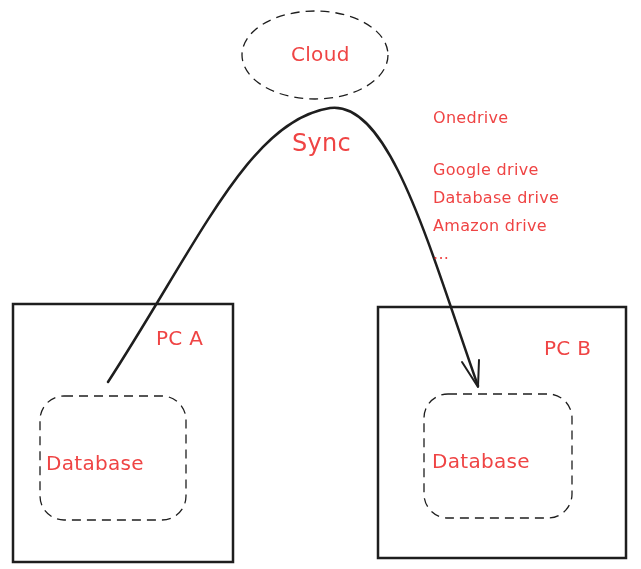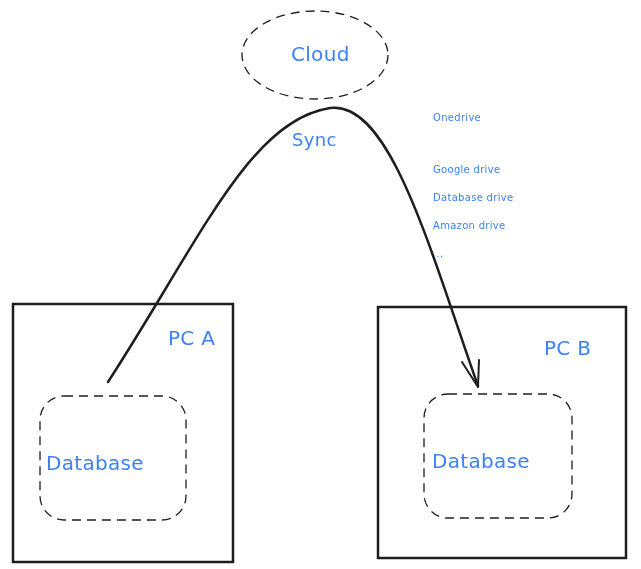--- a/index.html
+++ b/index.html
@@ -1,21 +1,21 @@
 <!DOCTYPE html>
 <html><head>
   <meta charset="utf-8">
   <style>
     html, body { margin: 0; padding: 0; background: #ffffff; }
     #canvas { position: relative; width: 641px; height: 569px; overflow: hidden; background: #ffffff; }
     svg { position: absolute; left: 0; top: 0; }
-    .lbl { position: absolute; font-family: "DejaVu Sans", sans-serif; color: #3b82f6; white-space: nowrap; letter-spacing: 0.3px; }
+    .lbl { position: absolute; font-family: "DejaVu Sans", sans-serif; color: #ef4444; white-space: nowrap; letter-spacing: 0.3px; }
     .big { font-size: 20px; }
-    .mid { font-size: 18px; }
-    .small { font-size: 10px; }
+    .mid { font-size: 24px; }
+    .small { font-size: 16px; }
     .providers { line-height: 28px; }
   </style>
 </head>
 <body>
 
 <div id="canvas">
   <svg width="641" height="569" viewBox="0 0 641 569">
 
     <ellipse cx="315" cy="55" rx="73" ry="44" fill="none" stroke="#1e1e1e" stroke-width="1.3" stroke-dasharray="9 6"></ellipse>
 
@@ -37,18 +37,18 @@
   <div class="lbl mid" style="left:292px; top:129px;">Sync</div>
 
   <div class="providers" style="position:absolute; left:433px; top:104px;">
     <div class="lbl small" style="position:relative;">Onedrive</div>
     <div class="lbl small" style="position:relative;margin-top:24px;">Google drive</div>
     <div class="lbl small" style="position:relative;">Database drive</div>
     <div class="lbl small" style="position:relative;">Amazon drive</div>
     <div class="lbl small" style="position:relative;">...</div>
   </div>
 
-  <div class="lbl big" style="left:156px; top:326px;margin-left:12px;">PC A</div>
+  <div class="lbl big" style="left:156px; top:326px;">PC A</div>
   <div class="lbl big" style="left:544px; top:336px;">PC B</div>
 
   <div class="lbl big" style="left:46px; top:451px;">Database</div>
   <div class="lbl big" style="left:432px; top:449px;">Database</div>
 </div>
 
 </body></html>

